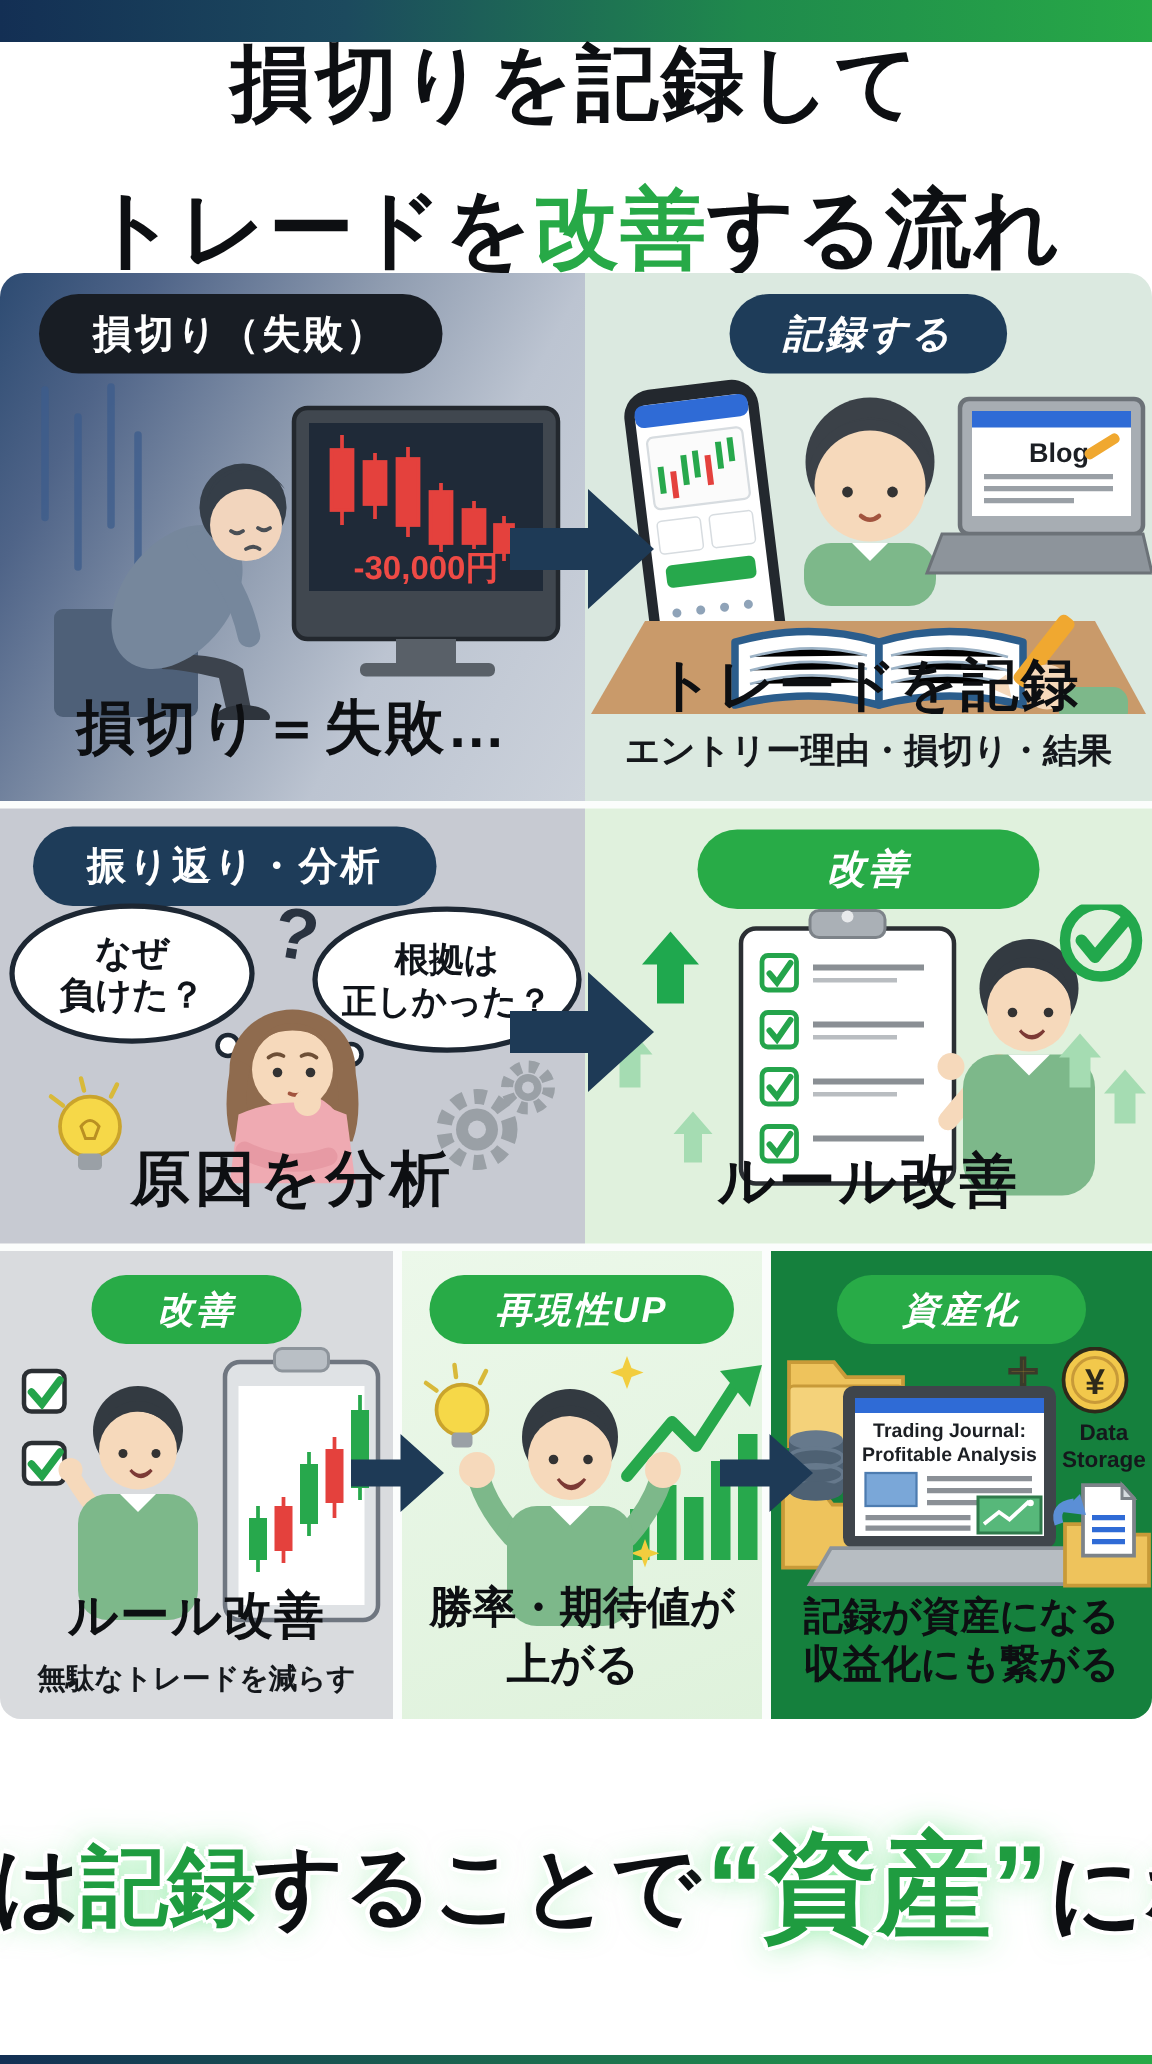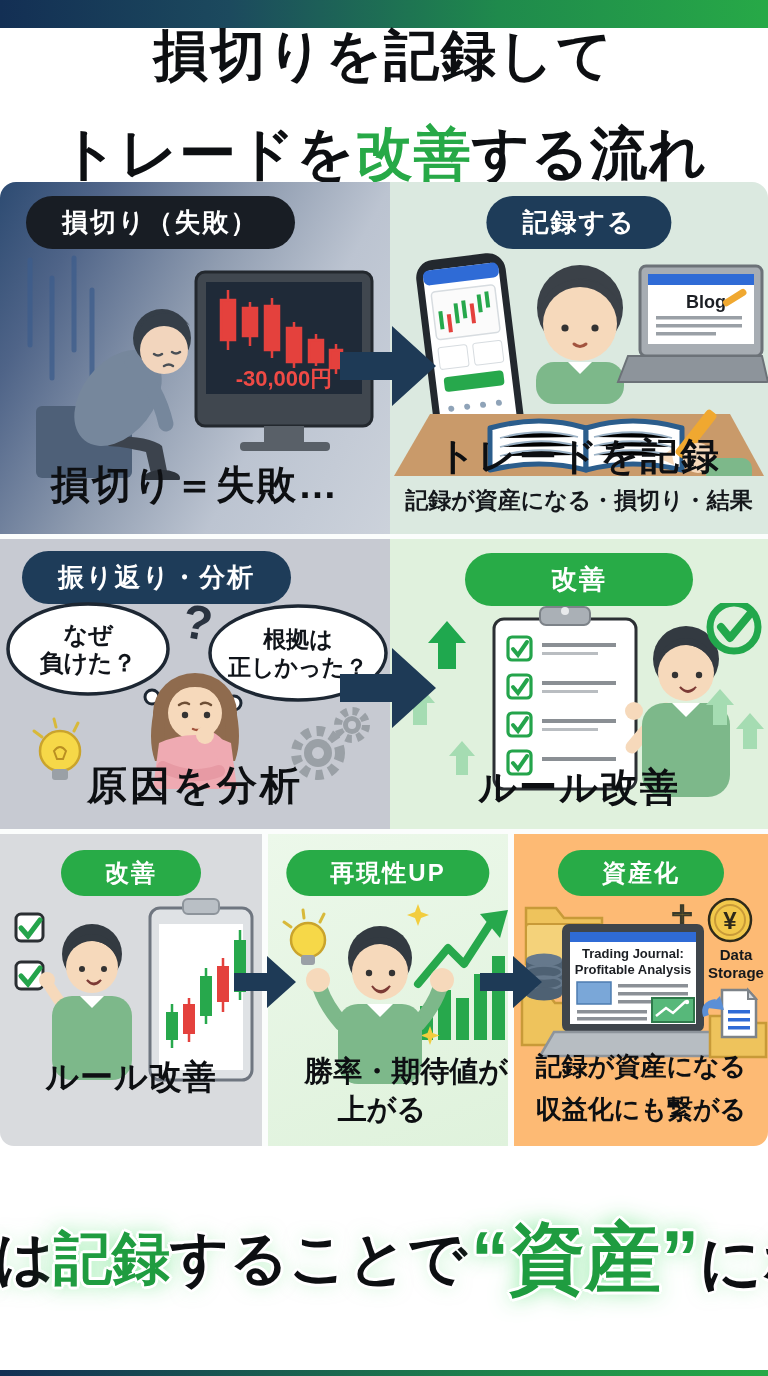--- a/index.html
+++ b/index.html
@@ -21,48 +21,48 @@
   .rowgap { height:5px; background:#fbfdfc; }
   .colgap { width:6px; background:#fbfdfc; }
 
   .panel { position:relative; overflow:hidden;padding-left:26px; }
   .p1 { width:390px; height:352px; background:linear-gradient(118deg,#2d4b72 0%,#4f6488 18%,#8f9cb0 45%,#bcc4d1 68%,#ccd2db 100%); border-top-left-radius:16px; }
   .p2 { width:378px; height:352px; background:#dbe9e0; border-top-right-radius:16px; }
   .p3 { width:390px; height:290px; background:#c7cad2; }
   .p4 { width:378px; height:290px; background:#e0f1dd; }
   .p5 { width:262px; height:312px; background:#d9dbde; border-bottom-left-radius:14px; }
   .p6 { width:240px; height:312px; background:linear-gradient(160deg,#ecf8ea 0%,#dff2dc 100%); }
-  .p7 { width:254px; height:312px; background:#fdba74; border-bottom-right-radius:14px; }
+  .p7 { width:254px; height:312px; background:#15803d; border-bottom-right-radius:14px; }
 
   .badge { position:absolute; top:14px; font-size:26px; font-weight:900; color:#fff; letter-spacing:2px;
     padding:9px 36px; border-radius:999px; white-space:nowrap; }
-  .badge.center { left:50%; transform:translateX(-50%); }
+  .badge.center { left:50%; transform:translateX(-50%);font-style:italic; }
   .badge.dark { background:#181d24; }
   .badge.navy { background:#1e3c59; }
   .badge.green { background:#28ab47; }
   .p1 .badge { left:26px; }
   .p3 .badge { left:22px; top:12px; }
   .p4 .badge { padding:9px 86px; }
   .p5 .badge,.p6 .badge,.p7 .badge { font-size:24px; padding:7px 44px; top:16px; }
 
   .illu { position:absolute; left:0; right:0; }
   .p1 .illu { top:68px; } .p2 .illu { top:64px; } .p3 .illu { top:62px; } .p4 .illu { top:64px; }
   .p5 .illu { top:62px; } .p6 .illu { top:64px; } .p7 .illu { top:64px; }
 
   .caption { position:absolute; left:0; right:0; text-align:center; font-weight:900; color:#0d0f12; }
   .p1 .caption { bottom:22px; font-size:39px; letter-spacing:2px; }
   .p2 .caption { bottom:52px; font-size:38px; letter-spacing:2px; }
   .p2 .subcaption { position:absolute; left:0; right:0; bottom:18px; text-align:center; font-size:23px; font-weight:800; color:#15181c; }
   .p3 .caption { bottom:16px; font-size:40px; letter-spacing:3px; }
   .p4 .caption { bottom:16px; font-size:38px; letter-spacing:2px; }
   .p5 .caption { bottom:46px; font-size:33px; letter-spacing:1px; }
   .p5 .subcaption { position:absolute; left:0; right:0; bottom:14px; text-align:center; font-size:19px; font-weight:800; color:#15181c; }
-  .p6 .caption { bottom:54px; font-size:29px;text-align:right; }
+  .p6 .caption { bottom:54px; font-size:29px; }
   .p6 .caption2 { position:absolute; left:0; right:12px; bottom:16px; text-align:center; font-size:29px; font-weight:900; color:#0d0f12; }
-  .p7 .caption { bottom:62px; font-size:26px; }
+  .p7 .caption { bottom:51px; font-size:26px; }
   .p7 .caption2 { position:absolute; left:0; right:0; bottom:19px; text-align:center; font-size:26px; font-weight:900; color:#0d0f12; }
 
   .arrow { position:absolute; }
 
   .footer { position:absolute; left:0; top:1146px; width:768px; height:224px; background:#fff;
     display:flex; align-items:center; justify-content:center; gap:4px; }
   .f-line { font-weight:900; line-height:1.1; white-space:nowrap;
     text-shadow:3px 0 0 #fff,-3px 0 0 #fff,0 3px 0 #fff,0 -3px 0 #fff,2px 2px 0 #fff,-2px -2px 0 #fff,2px -2px 0 #fff,-2px 2px 0 #fff,0 0 18px rgba(130,230,150,.55); }
   .f1 { font-size:58px; color:#0d0f12; }
   .f2 { font-size:62px; color:#0d0f12; }
@@ -192,21 +192,21 @@
             </g>
           </g>
           <g>
             <rect x="300" y="160" width="12" height="56" rx="4" fill="#f0a830" transform="rotate(38 306 188)"></rect>
             <path d="M278,204 l12,10 l-16,4 Z" fill="#f6d9bb" transform="rotate(38 280 208)"></path>
             <circle cx="308" cy="212" r="15" fill="#f6d9bb"></circle>
             <rect x="316" y="212" width="46" height="26" rx="10" fill="#7db88a"></rect>
           </g>
         </svg>
         <div class="caption">トレードを記録</div>
-        <div class="subcaption">記録が資産になる・損切り・結果</div>
+        <div class="subcaption">エントリー理由・損切り・結果</div>
       </section>
     </div>
 
     <div class="rowgap"></div>
 
     <div class="row">
       <section class="panel p3">
         <div class="badge navy">振り返り・分析</div>
         <svg class="illu" width="390" height="188" viewBox="0 0 390 188">
           <g>
@@ -364,20 +364,21 @@
               <line x1="206" y1="72" x2="206" y2="128" stroke="#27a84c" stroke-width="2.5"></line>
                 <rect x="200" y="80" width="12" height="40" fill="#27a84c"></rect>
               <line x1="223" y1="62" x2="223" y2="116" stroke="#e4413d" stroke-width="2.5"></line>
                 <rect x="217" y="70" width="12" height="36" fill="#e4413d"></rect>
               <line x1="240" y1="34" x2="240" y2="104" stroke="#27a84c" stroke-width="2.5"></line>
                 <rect x="234" y="44" width="12" height="52" fill="#27a84c"></rect>
             </g>
           </g>
         </svg>
         <div class="caption">ルール改善</div>
+        <div class="subcaption">無駄なトレードを減らす</div>
       </section>
 
       <div class="colgap"></div>
 
       <section class="panel p6">
         <div class="badge green center">再現性UP</div>
         <svg class="illu" width="240" height="186" viewBox="0 0 240 186">
           <g transform="translate(40,40)">
             <g stroke="#d8b93a" stroke-width="3" stroke-linecap="round">
               <line x1="-24" y1="-16" x2="-17" y2="-11"></line>

